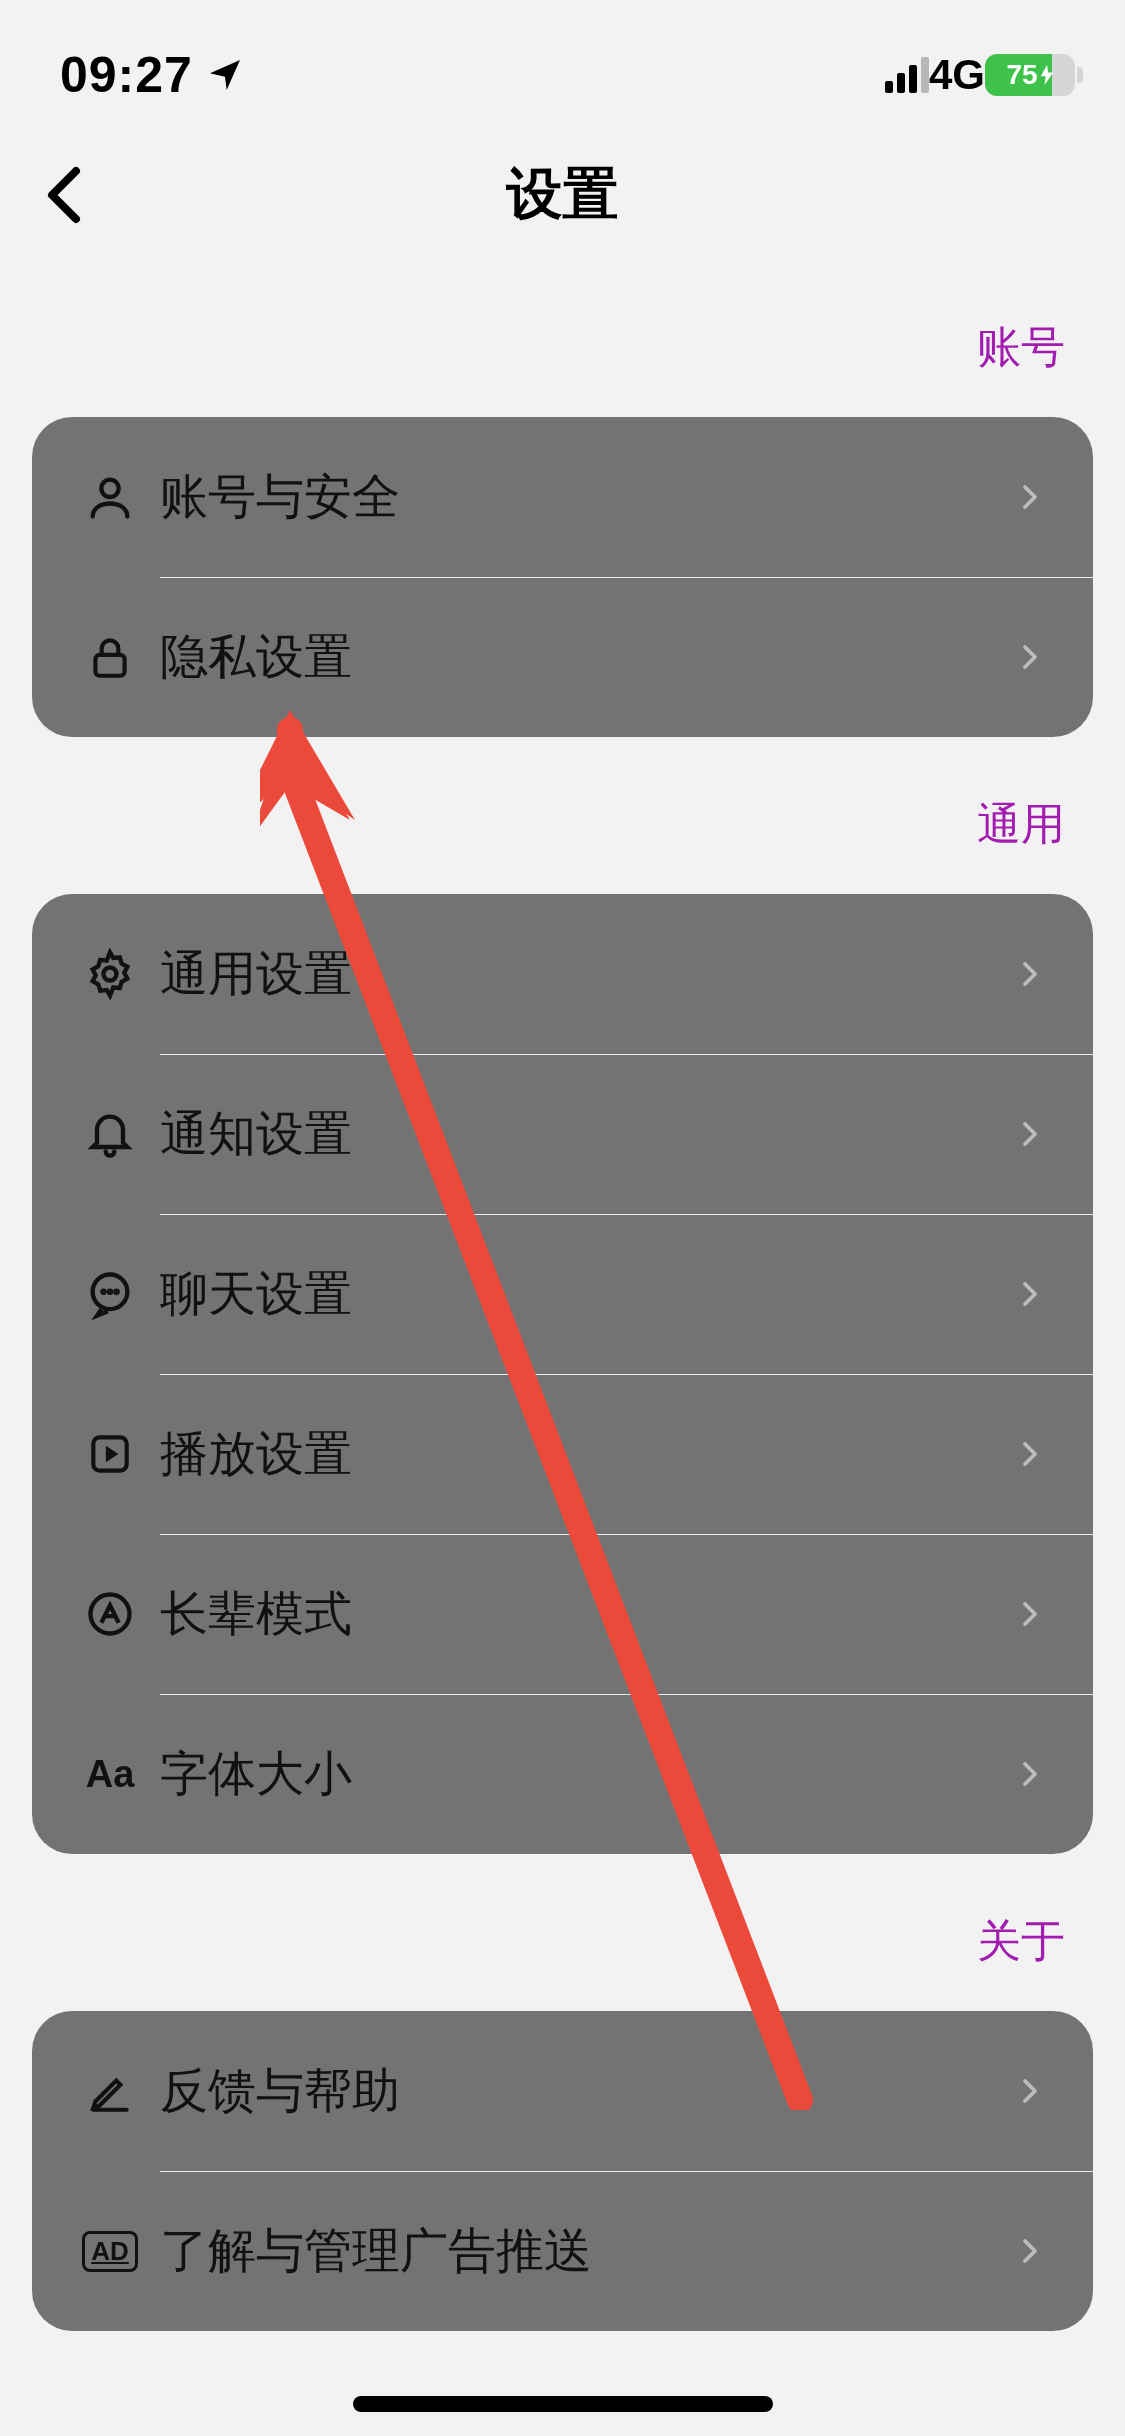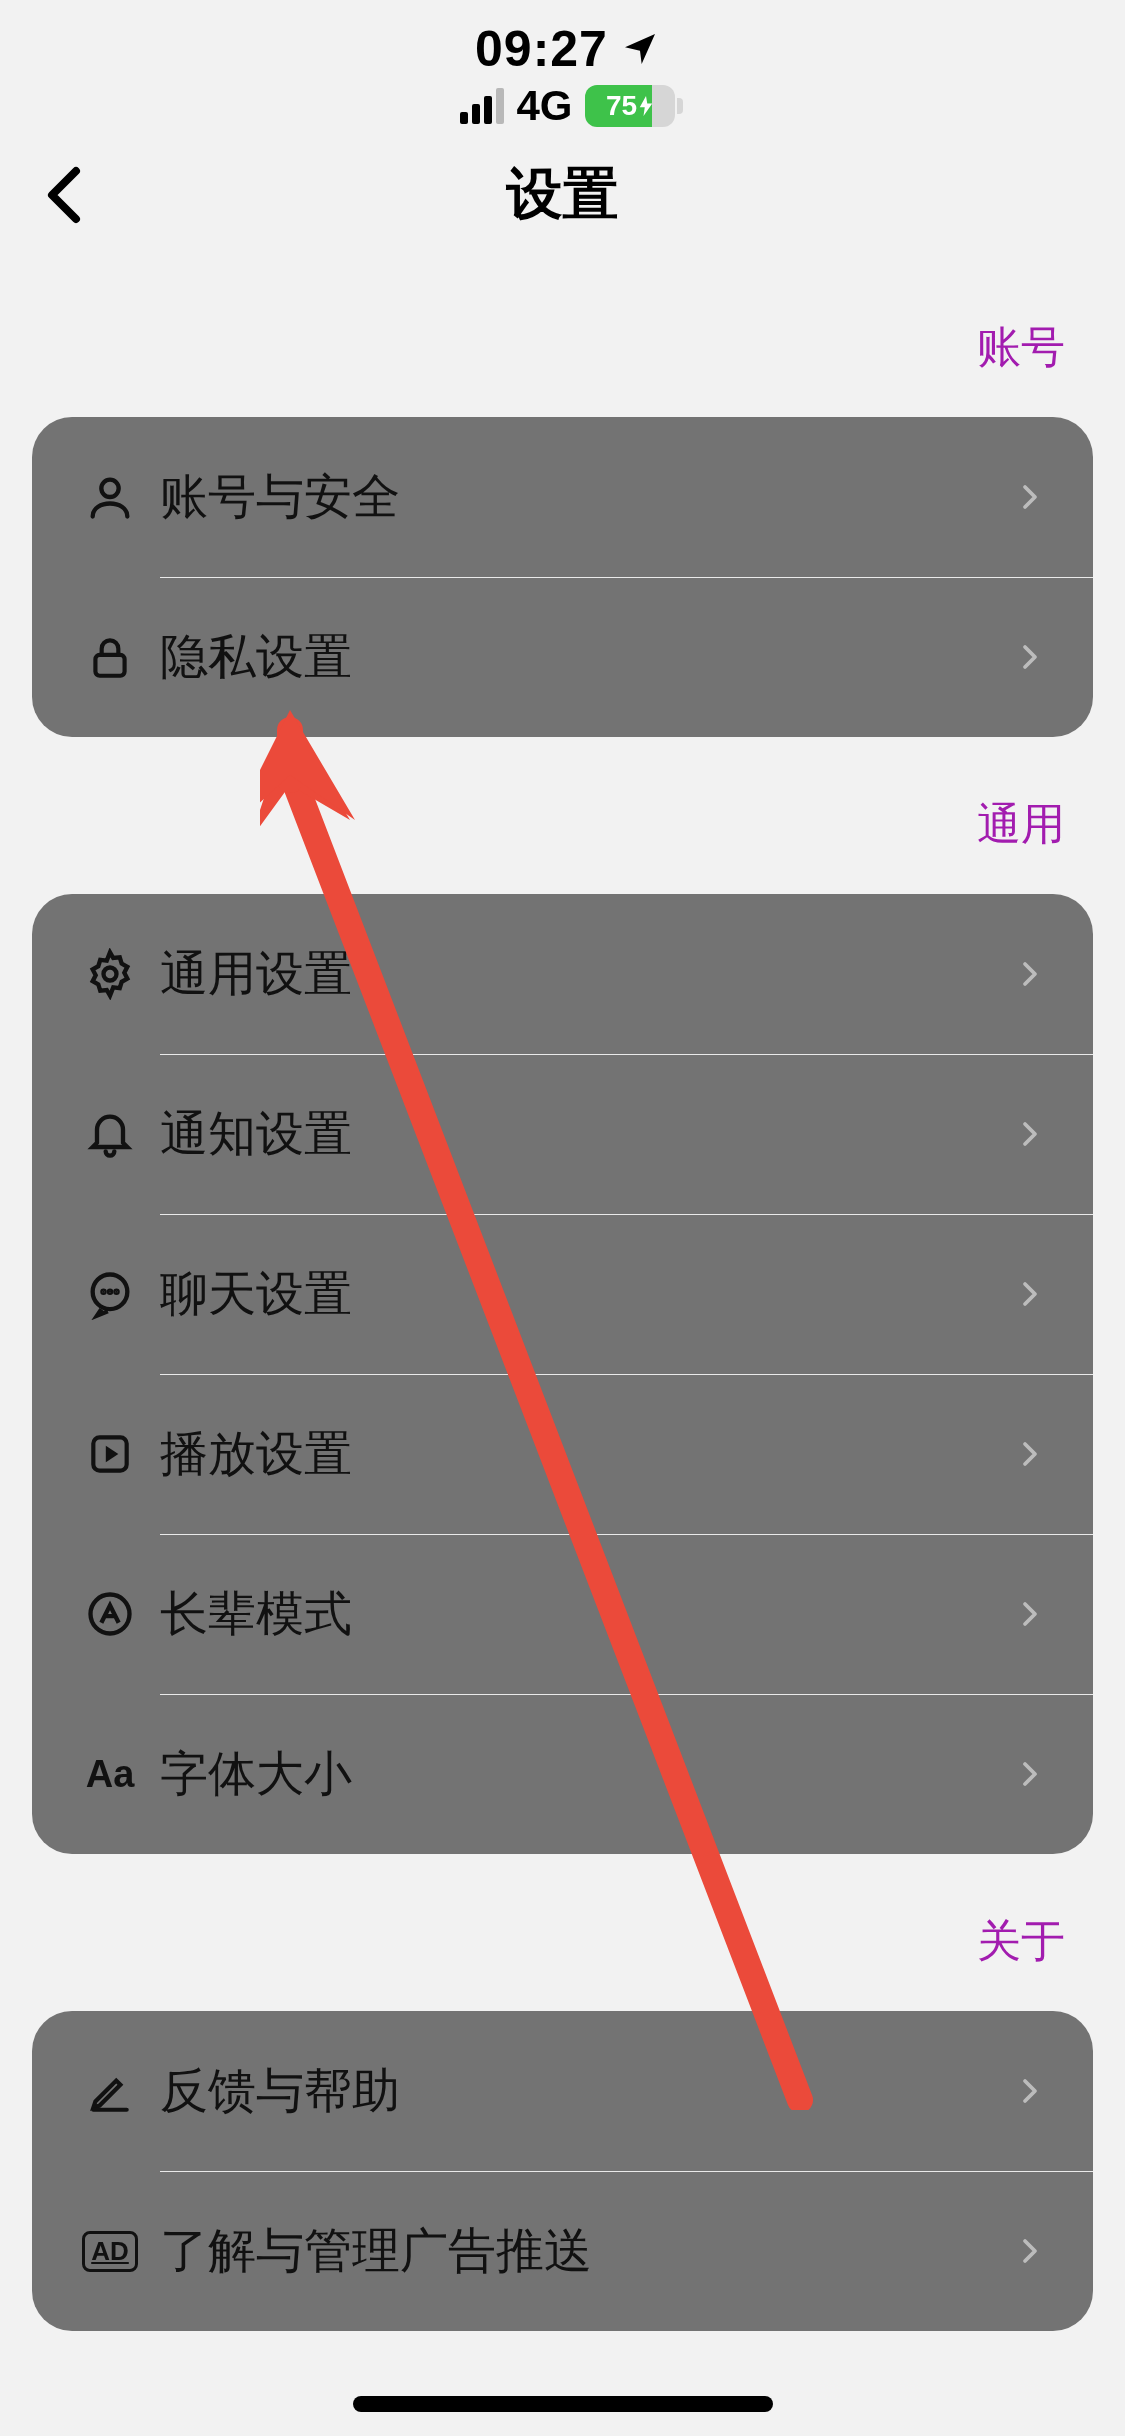--- a/index.html
+++ b/index.html
@@ -11,25 +11,24 @@
     overflow: hidden;
   }
 
   
   .status-bar {
     height: 130px;
     display: flex;
     align-items: center;
     justify-content: space-between;
     padding: 20px 50px 0 60px;
-    flex-direction: column;
   }
   .status-left { display: flex; align-items: center; gap: 12px; }
   .status-time { font-size: 50px; font-weight: 700; letter-spacing: 1px; }
-  .status-right { display: flex; align-items: center; gap: 12px; }
+  .status-right { display: flex; align-items: center; gap: 0; }
   .signal-bars { display: flex; align-items: flex-end; gap: 4px; height: 36px; }
   .signal-bars .bar { width: 8px; background: #000; border-radius: 2px; }
   .signal-bars .b1 { height: 12px; } .signal-bars .b2 { height: 20px; }
   .signal-bars .b3 { height: 28px; } .signal-bars .b4 { height: 36px; background:#b8b8b8; }
   .net-label { font-size: 42px; font-weight: 600; }
   .battery {
     height: 42px;
     width: 90px;
     border-radius: 12px;
     background: linear-gradient(to right, #3ec24a 0%, #3ec24a 75%, #d6d6d6 75%, #d6d6d6 100%);

